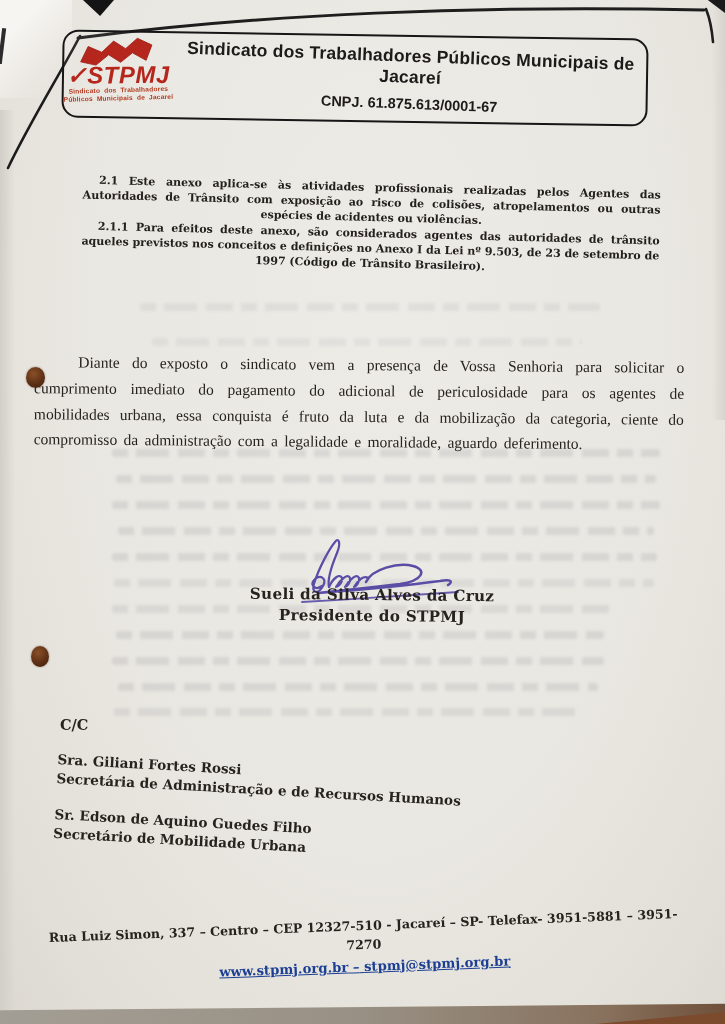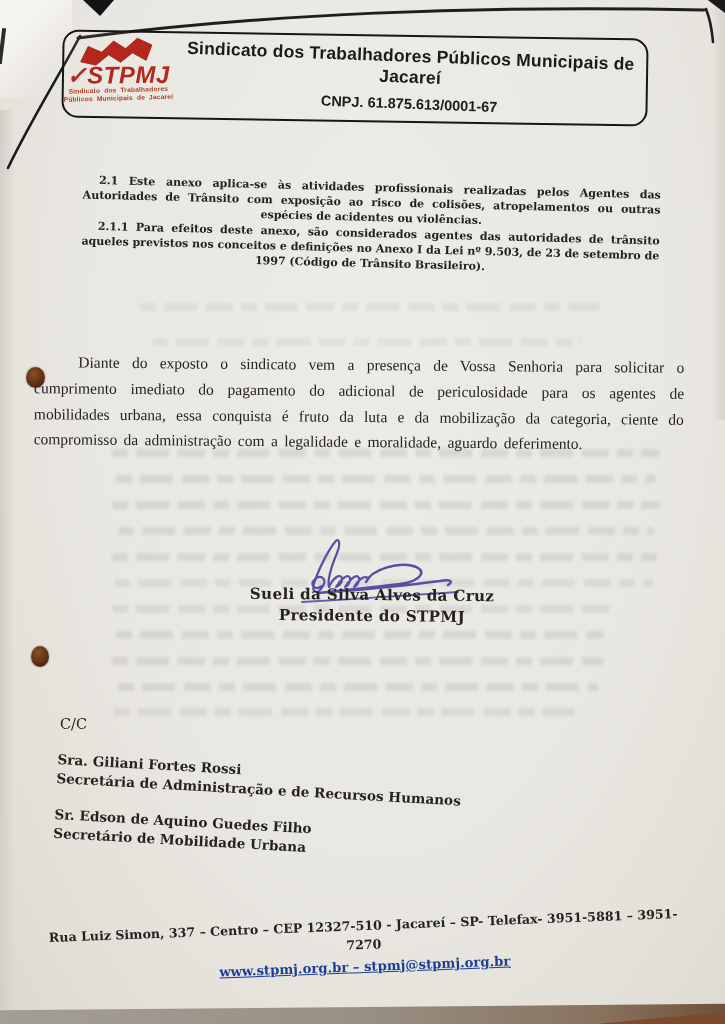--- a/index.html
+++ b/index.html
@@ -51,21 +51,21 @@
   .clauses p{margin:0;text-indent:16px;}
   
   .body-par{position:absolute;left:34px;top:352px;width:650px;transform:rotate(0.5deg);
     font-family:"Liberation Serif", serif;font-size:15.5px;line-height:25.8px;color:#26231f;
     text-align:justify;text-indent:44px;word-spacing:2.5px;}
   
   .sig-svg{position:absolute;left:286px;top:536px;pointer-events:none;}
   .sig-block{position:absolute;left:222px;top:585px;width:300px;text-align:center;transform:rotate(0.6deg);
     font-family:"DejaVu Serif", serif;font-weight:bold;font-size:15.2px;line-height:21px;color:#26231f;letter-spacing:.3px;}
   
-  .cc-label{position:absolute;left:60px;top:716px;font-family:"DejaVu Serif",serif;font-weight:normal;font-size:14.5px;}
+  .cc-label{position:absolute;left:60px;top:716px;font-family:"DejaVu Serif",serif;font-weight:bold;font-size:14.5px;}
   .cc-list{position:absolute;left:58px;top:750px;width:480px;transform:rotate(3.2deg);transform-origin:left top;
     font-family:"DejaVu Serif",serif;font-weight:bold;font-size:13.6px;line-height:19px;color:#26231f;}
   .cc-item{margin-bottom:17px;}
   
   .footer{position:absolute;left:28px;top:916px;width:672px;text-align:center;transform:rotate(-2.2deg);
     font-family:"DejaVu Serif",serif;font-weight:bold;font-size:12.6px;line-height:19px;color:#26231f;}
   .footer-links{font-size:13.2px;margin-top:3px;text-decoration:underline;}
 </style>
 </head>
 <body>

